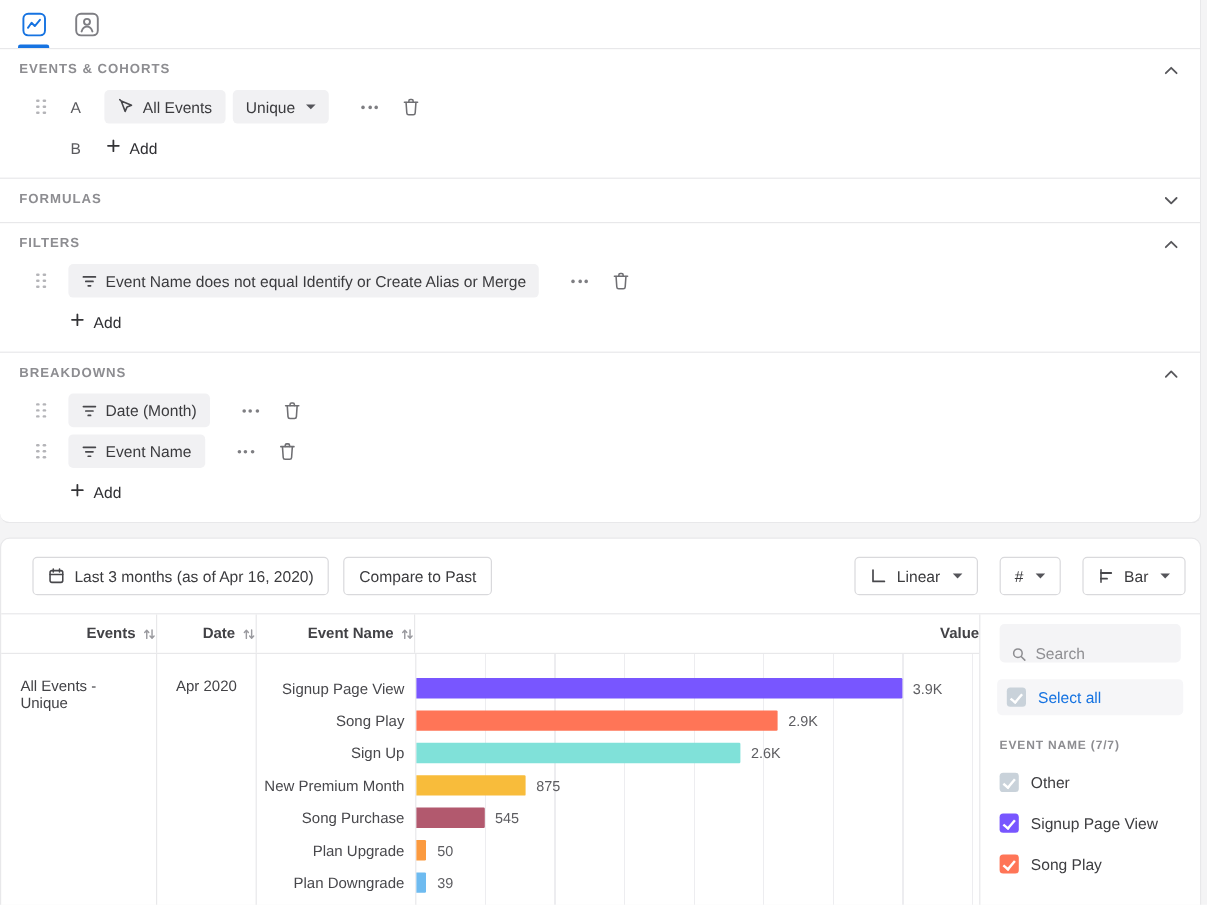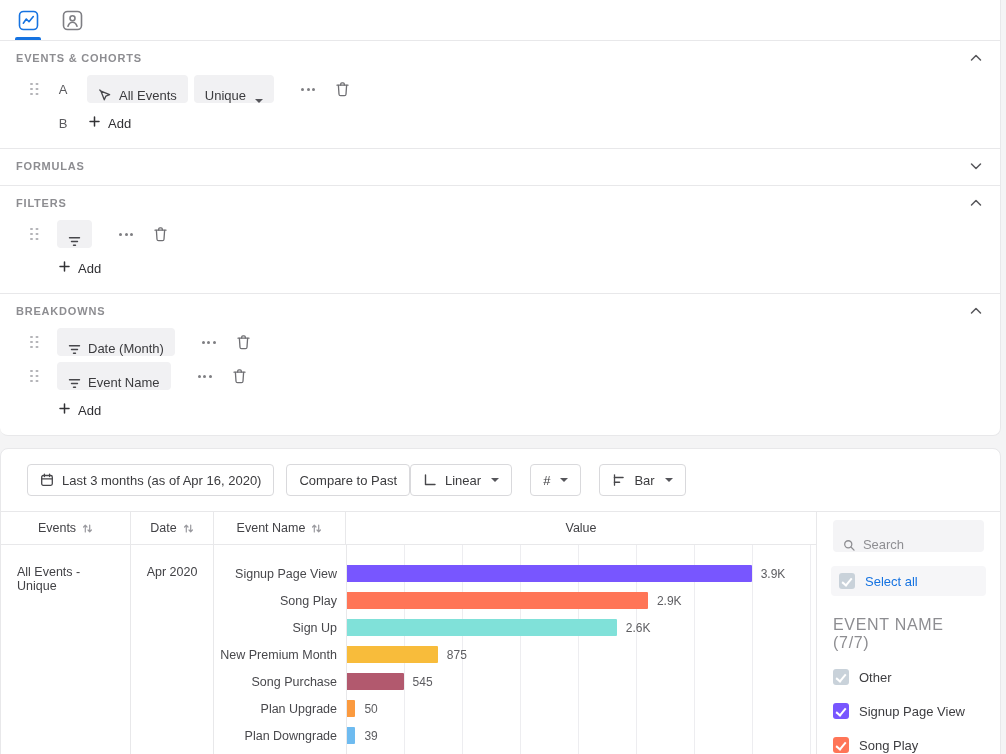--- a/index.html
+++ b/index.html
@@ -10,53 +10,53 @@
   .top-card{border-radius:0 0 8px 8px;border-top:none;border-left:none}
   .bottom-card{margin-top:12px;border-radius:8px}
 
   
   .tabbar{height:41px;border-bottom:1px solid var(--border);display:flex;align-items:center;padding:0 7px;gap:2px}
   .tab{width:42px;height:40px;display:flex;align-items:center;justify-content:center;position:relative;cursor:pointer;color:#7e7e83}
   .tab.active{color:var(--accent)}
   .tab.active::after{content:"";position:absolute;bottom:0;left:8px;right:8px;height:3px;background:var(--accent);border-radius:2px 2px 0 0}
 
   
-  .sec-head{display:flex;justify-content:space-between;padding:11px 16px 7px;line-height:13px}
+  .sec-head{display:flex;align-items:center;justify-content:space-between;padding:11px 16px 7px;line-height:13px}
   .sec-head.solo{padding:11px 16px 12px}
   .sec-title{font-size:11px;font-weight:700;letter-spacing:.8px;color:var(--muted)}
   .sec-chevron{cursor:pointer;display:flex;padding:2px}
   .divider{height:1px;background:var(--border)}
   .sec{padding-bottom:8px}
   .sec.tight{padding-bottom:0}
 
   .qb-row{display:flex;align-items:center;height:34px;padding-left:30px}
   .handle{width:8px;height:13px;position:relative;margin-right:19px;flex:none;cursor:grab}
   .handle::before{content:"";position:absolute;top:0;left:0;width:2.5px;height:2.5px;border-radius:50%;background:#b4b4b8;
     box-shadow:0 5px 0 #b4b4b8,0 10px 0 #b4b4b8,5.5px 0 0 #b4b4b8,5.5px 5px 0 #b4b4b8,5.5px 10px 0 #b4b4b8}
   .spacer-handle{width:27px;flex:none}
   .letter{width:12px;text-align:center;margin-right:18px;color:#5a5a5e;flex:none}
-  .chip{display:inline-flex;align-items:flex-end;gap:7px;height:28px;padding:0 11px;background:#f1f1f3;border:none;border-radius:4px;font-size:13px;color:var(--txt);cursor:pointer;font-family:inherit;white-space:nowrap}
+  .chip{display:inline-flex;align-items:center;gap:7px;height:28px;padding:0 11px;background:#f1f1f3;border:none;border-radius:4px;font-size:13px;color:var(--txt);cursor:pointer;font-family:inherit;white-space:nowrap}
   .ml6{margin-left:6px}
   .caret{width:0;height:0;border-left:4px solid transparent;border-right:4px solid transparent;border-top:4.5px solid #55555a;margin-left:2px}
   .dots{display:inline-flex;gap:2.5px;margin-left:24px;padding:5px 3px;cursor:pointer}
   .dots i{width:3px;height:3px;border-radius:50%;background:#7e7e82}
   .trash{margin-left:17px;cursor:pointer;display:inline-flex}
   .add-btn{display:inline-flex;align-items:flex-start;gap:8px;color:#2f2f33;cursor:pointer;padding:4px 2px}
 
   
-  .toolbar{display:flex;align-items:center;padding:15px 12px 15px 26px;border-bottom:1px solid var(--border)}
+  .toolbar{display:flex;align-items:center;justify-content:space-between;padding:15px 12px 15px 26px;border-bottom:1px solid var(--border)}
   .tb-left{display:flex;align-items:center;gap:12px}
   .tb-right{display:flex;align-items:center;gap:18px}
   .btn{display:inline-flex;align-items:center;gap:8px;height:32px;padding:0 12px;border:1px solid #d9d9dc;border-radius:4px;background:#fff;font-size:13px;color:var(--txt);cursor:pointer;font-family:inherit;white-space:nowrap}
 
   
   .content{display:flex;align-items:stretch;height:465px}
   .table-area{flex:1;border-right:1px solid var(--border);display:flex;flex-direction:column;min-width:0}
   .thead{display:flex;height:33px;border-bottom:1px solid var(--border);flex:none}
-  .th{display:flex;align-items:center;justify-content:center;gap:6px;font-size:12.5px;font-weight:400;color:#424246;border-right:1px solid var(--border)}
+  .th{display:flex;align-items:center;justify-content:flex-end;gap:6px;font-size:12.5px;font-weight:700;color:#424246;border-right:1px solid var(--border)}
   .th.c-events{width:130px}
   .th.c-date{width:83px}
   .th.c-name{width:132px}
   .th.c-value{flex:1;border-right:none}
   .tbody{display:flex;flex:1;align-items:stretch}
   .cell-events{width:130px;flex:none;border-right:1px solid var(--border);padding:20px 8px 0 16px;font-size:12.5px;color:#424246}
   .cell-date{width:83px;flex:none;border-right:1px solid var(--border);padding-top:20px;text-align:center;font-size:12.5px;color:#424246}
   .rows-wrap{flex:1;position:relative;padding-top:15px;min-width:0}
   .grid-overlay{position:absolute;top:0;bottom:0;left:132px;right:0;border-left:1px solid var(--border);
     background:repeating-linear-gradient(to right,transparent 0 57px,#ededf0 57px 58px)}
@@ -67,21 +67,21 @@
   .bar{height:17px;border-radius:0 1px 1px 0;flex:none;cursor:pointer}
   .bar-label{margin-left:9px;font-size:12px;color:#5d5d61;white-space:nowrap}
 
   
   .sidebar{width:183px;flex:none;padding:8px 16px 0;display:flex;flex-direction:column}
   .search-box{display:flex;align-items:flex-end;gap:8px;height:32px;background:#f4f4f6;border-radius:4px;padding:0 10px;margin-bottom:14px}
   .search-input{border:none;outline:none;background:transparent;font-size:13px;color:var(--txt);width:100%;font-family:inherit}
   .search-input::placeholder{color:#8f8f93}
   .select-all{display:flex;align-items:center;gap:10px;height:30px;background:#f6f6f8;border-radius:4px;padding:0 8px;cursor:pointer;margin:0 -2px}
   .select-all-label{color:var(--accent)}
-  .group-label{margin-top:20px;font-size:16px;font-weight:400;letter-spacing:.7px;color:var(--muted)}
+  .group-label{margin-top:20px;font-size:10px;font-weight:700;letter-spacing:.7px;color:var(--muted)}
   .chk-list{margin-top:8px}
   .chk-row{display:flex;align-items:center;gap:10px;height:34px;cursor:pointer}
   .chk{width:16px;height:16px;border-radius:3px;position:relative;flex:none}
   .chk::after{content:"";position:absolute;left:5px;top:2.5px;width:4px;height:8px;border-right:2px solid #fff;border-bottom:2px solid #fff;transform:rotate(40deg)}
   .chk-label{color:#3d3d40}
 </style>
 </head>
 <body>
 
 <div class="card top-card">
@@ -171,20 +171,21 @@
             <path d="M1.5 6L6 1.5 10.5 6"></path>
           </svg>
       </span>
     </div>
     <div class="qb-row">
       <span class="handle"></span>
       <button class="chip">
         <svg width="13" height="13" viewBox="0 0 13 13" fill="none" stroke="#47474b" stroke-width="1.4" stroke-linecap="round">
             <path d="M1.5 2.8h10M3.5 6.5h6M5.5 10.2h2"></path>
           </svg>
+        <span>Event Name does not equal Identify or Create Alias or Merge</span>
       </button>
       <span class="dots">
           <i></i>
           <i></i>
           <i></i>
         </span>
       <span class="trash">
         <svg width="15" height="16" viewBox="0 0 15 16" fill="none" stroke="#6f6f73" stroke-width="1.3" stroke-linecap="round" stroke-linejoin="round">
             <path d="M2 4.2h11"></path>
             <path d="M5.7 4V3.1a1.2 1.2 0 0 1 1.2-1.2h1.2a1.2 1.2 0 0 1 1.2 1.2V4"></path>

